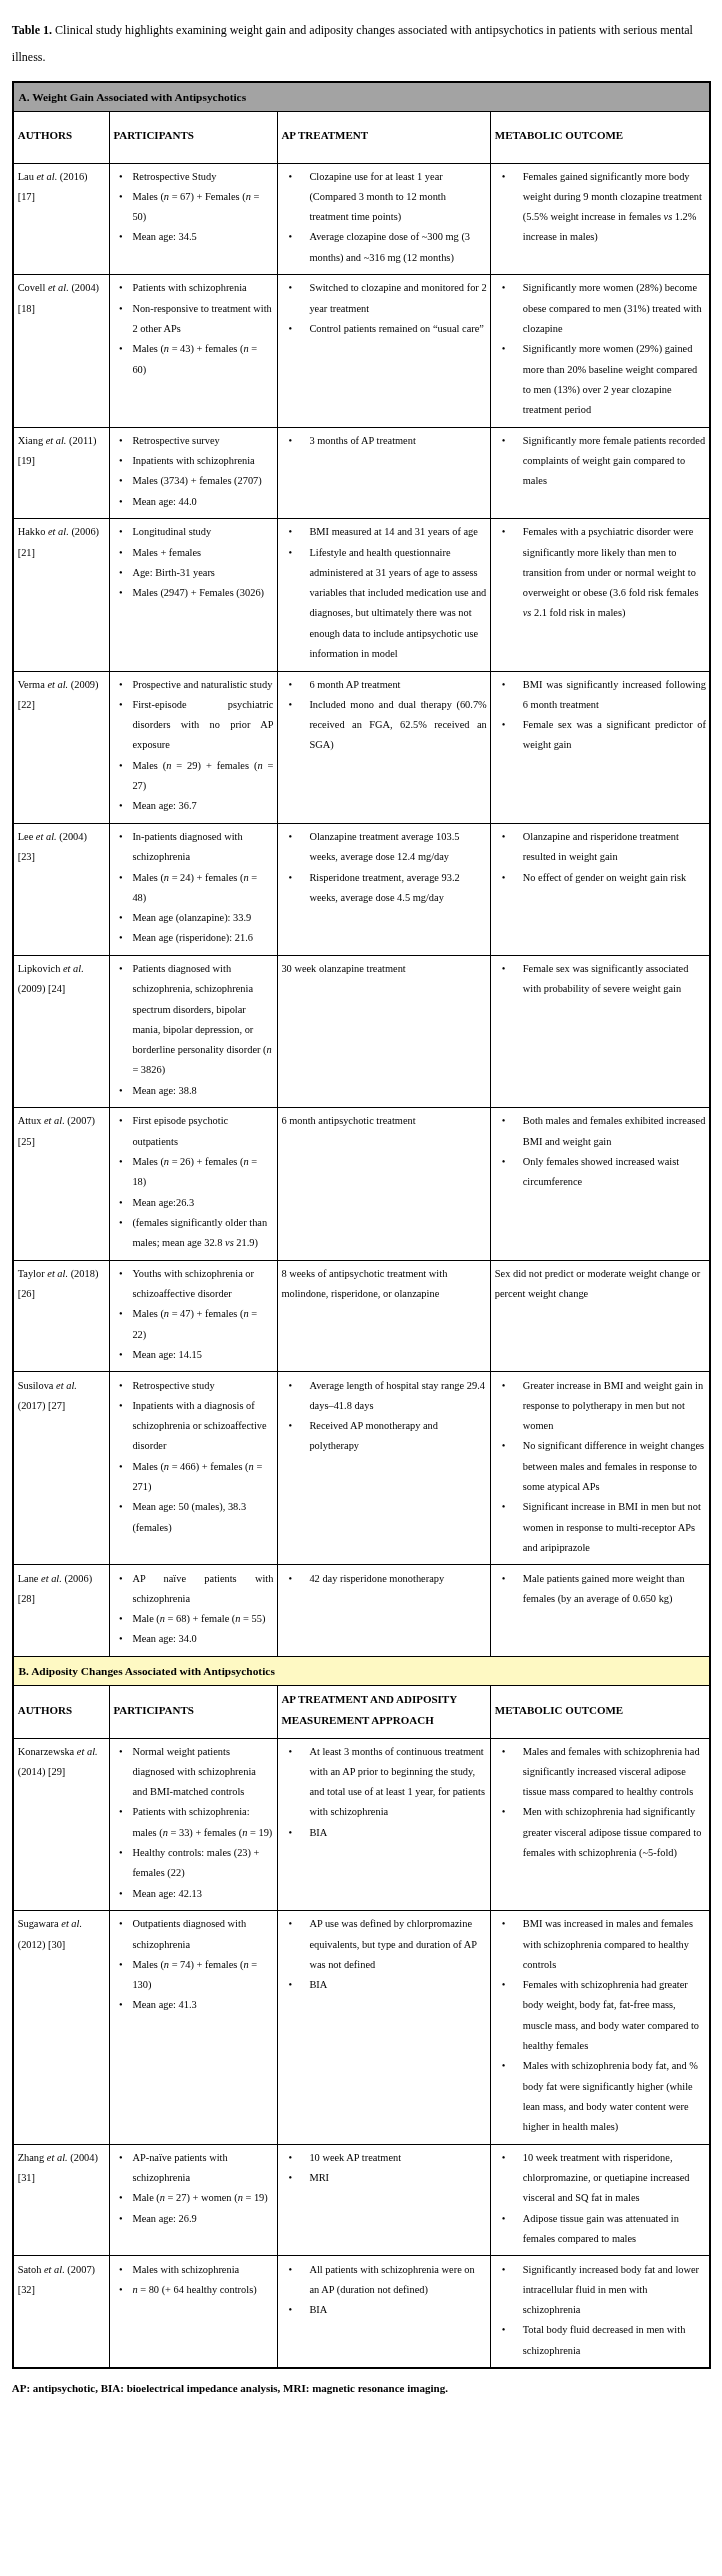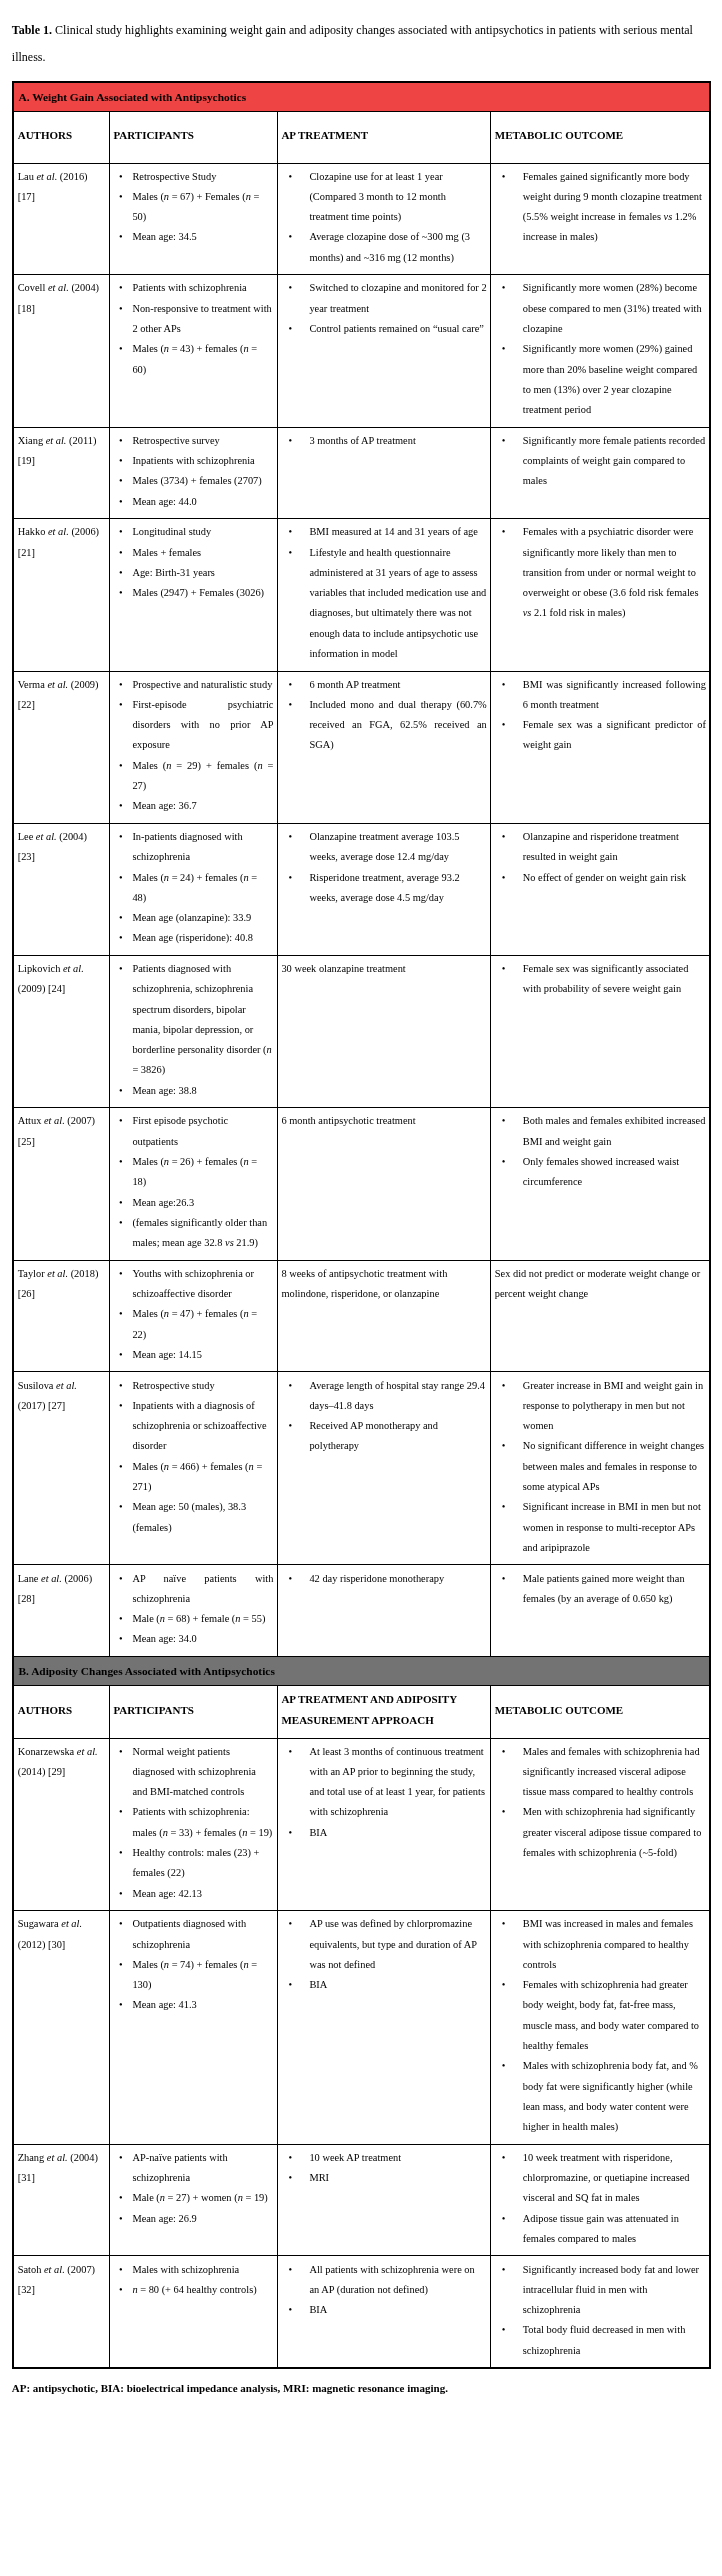--- a/index.html
+++ b/index.html
@@ -68,21 +68,21 @@
 
   <table class="study-table">
     <colgroup>
       <col style="width:13.8%">
       <col style="width:24.1%">
       <col style="width:30.6%">
       <col style="width:31.5%">
     </colgroup>
     <tbody id="table-body">
         <tr>
-          <td colspan="4" class="section-title-cell" style="background: #ef4444;">A. Weight Gain Associated with Antipsychotics</td>
+          <td colspan="4" class="section-title-cell" style="background: #a3a3a3;">A. Weight Gain Associated with Antipsychotics</td>
         </tr>
         <tr>
           <th>AUTHORS</th>
           <th>PARTICIPANTS</th>
           <th>AP TREATMENT</th>
           <th>METABOLIC OUTCOME</th>
         </tr>
         <tr>
           <td class="col-authors">Lau <i>et al.</i> (2016) [17]</td>
           <td class="col-participants">
@@ -192,21 +192,21 @@
             </ul>
           </td>
         </tr>
         <tr>
           <td class="col-authors">Lee <i>et al.</i> (2004) [23]</td>
           <td class="col-participants">
             <ul class="bullets">
               <li>In-patients diagnosed with schizophrenia</li>
               <li>Males (<i>n</i> = 24) + females (<i>n</i> = 48)</li>
               <li>Mean age (olanzapine): 33.9</li>
-              <li>Mean age (risperidone): 40.8</li>
+              <li>Mean age (risperidone): 21.6</li>
             </ul>
           </td>
           <td class="col-treatment">
             <ul class="bullets">
               <li>Olanzapine treatment average 103.5 weeks, average dose 12.4 mg/day</li>
               <li>Risperidone treatment, average 93.2 weeks, average dose 4.5 mg/day</li>
             </ul>
           </td>
           <td class="col-outcome">
             <ul class="bullets">
@@ -306,21 +306,21 @@
               <li>42 day risperidone monotherapy</li>
             </ul>
           </td>
           <td class="col-outcome">
             <ul class="bullets">
               <li>Male patients gained more weight than females (by an average of 0.650 kg)</li>
             </ul>
           </td>
         </tr>
         <tr>
-          <td colspan="4" class="section-title-cell" style="background: #737373;">B. Adiposity Changes Associated with Antipsychotics</td>
+          <td colspan="4" class="section-title-cell" style="background: #fef9c3;">B. Adiposity Changes Associated with Antipsychotics</td>
         </tr>
         <tr>
           <th>AUTHORS</th>
           <th>PARTICIPANTS</th>
           <th>AP TREATMENT AND ADIPOSITY MEASUREMENT APPROACH</th>
           <th>METABOLIC OUTCOME</th>
         </tr>
         <tr>
           <td class="col-authors">Konarzewska <i>et al.</i> (2014) [29]</td>
           <td class="col-participants">

